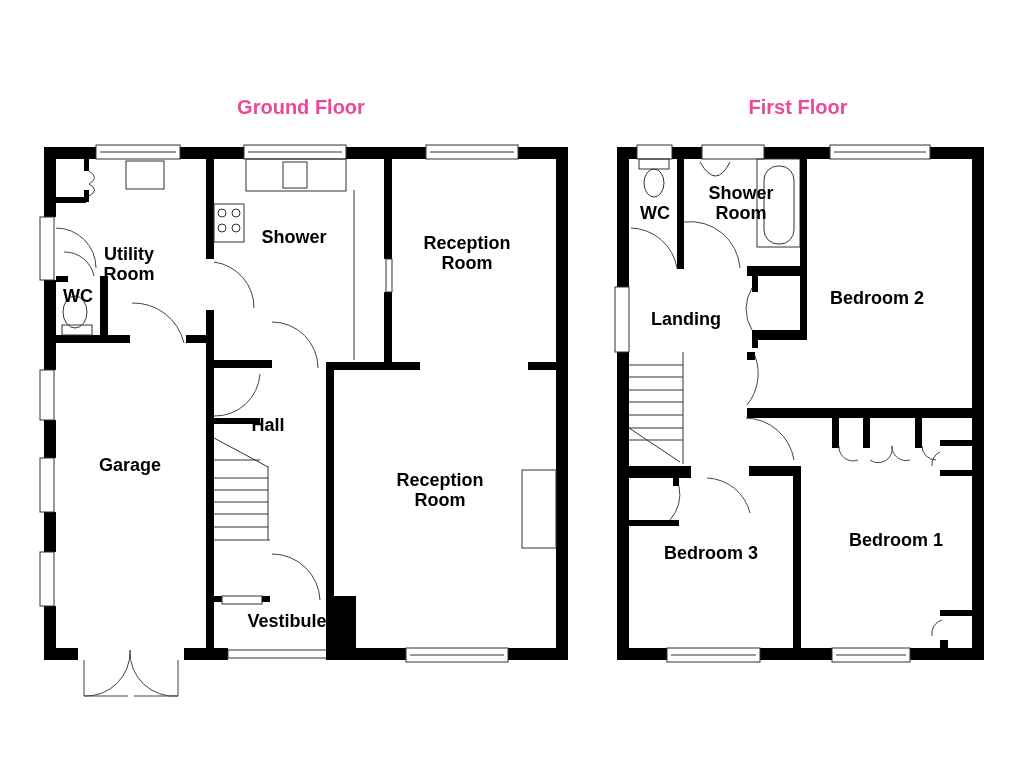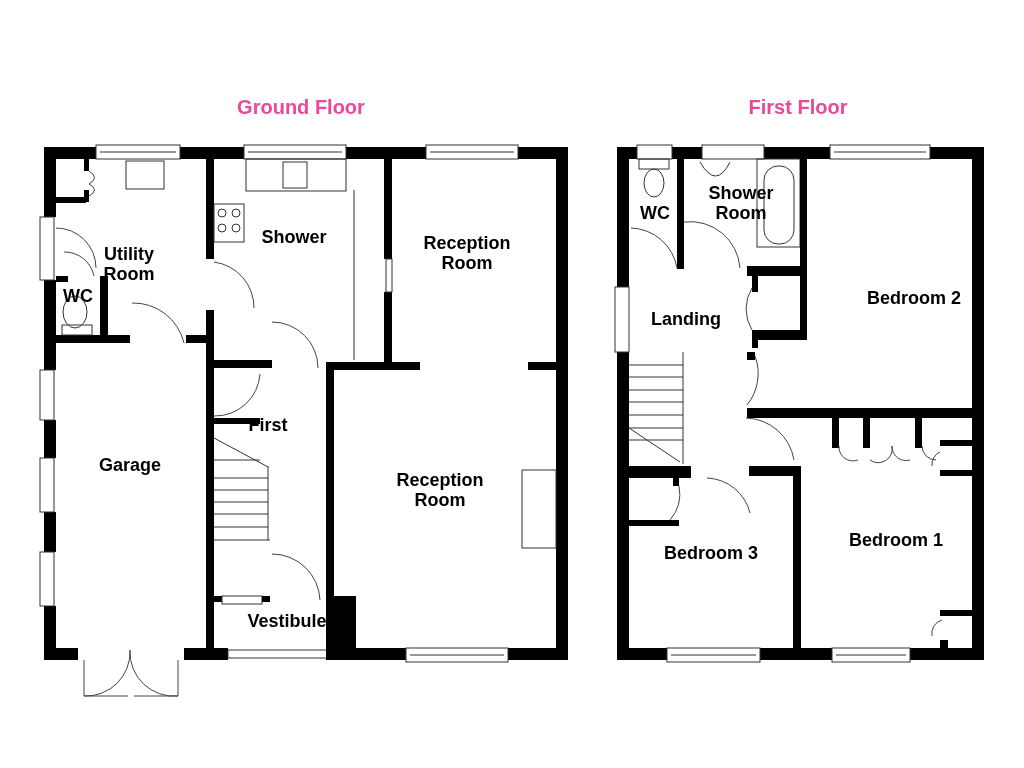--- a/index.html
+++ b/index.html
@@ -201,29 +201,29 @@
 <div class="lbl" style="left:129px; top:208px;margin-top:36px;">
   <div>Utility</div>
   <div>Room</div>
 </div>
 <div class="lbl" style="left:294px; top:227px;">Shower</div>
 <div class="lbl" style="left:78px; top:286px;">WC</div>
 <div class="lbl" style="left:467px; top:233px;">
   <div>Reception</div>
   <div>Room</div>
 </div>
-<div class="lbl" style="left:268px; top:415px;">First</div>
+<div class="lbl" style="left:268px; top:415px;">Hall</div>
 <div class="lbl" style="left:130px; top:455px;">Garage</div>
 <div class="lbl" style="left:440px; top:470px;">
   <div>Reception</div>
   <div>Room</div>
 </div>
 <div class="lbl" style="left:287px; top:611px;">Vestibule</div>
 
 <div class="lbl" style="left:655px; top:203px;">WC</div>
 <div class="lbl" style="left:741px; top:183px;">
   <div>Shower</div>
   <div>Room</div>
 </div>
 <div class="lbl" style="left:686px; top:309px;">Landing</div>
-<div class="lbl" style="left:877px; top:288px;margin-left:37px;">Bedroom 2</div>
+<div class="lbl" style="left:877px; top:288px;">Bedroom 2</div>
 <div class="lbl" style="left:896px; top:530px;">Bedroom 1</div>
 <div class="lbl" style="left:711px; top:543px;">Bedroom 3</div>
 
 </body></html>

